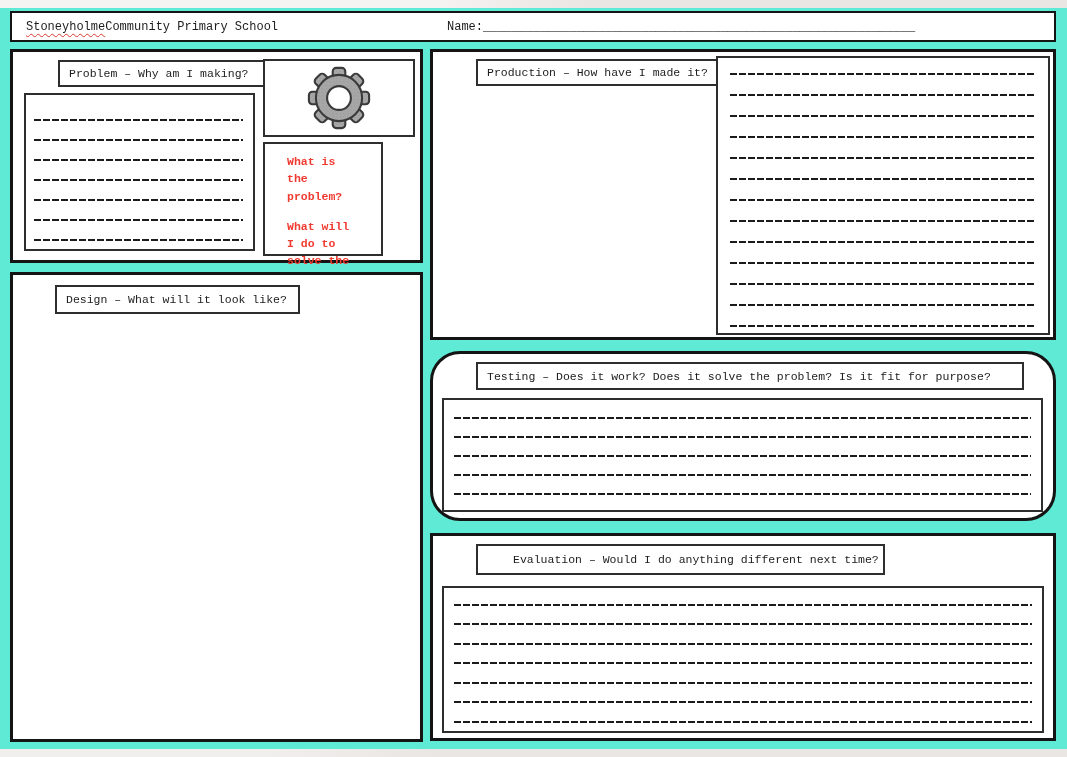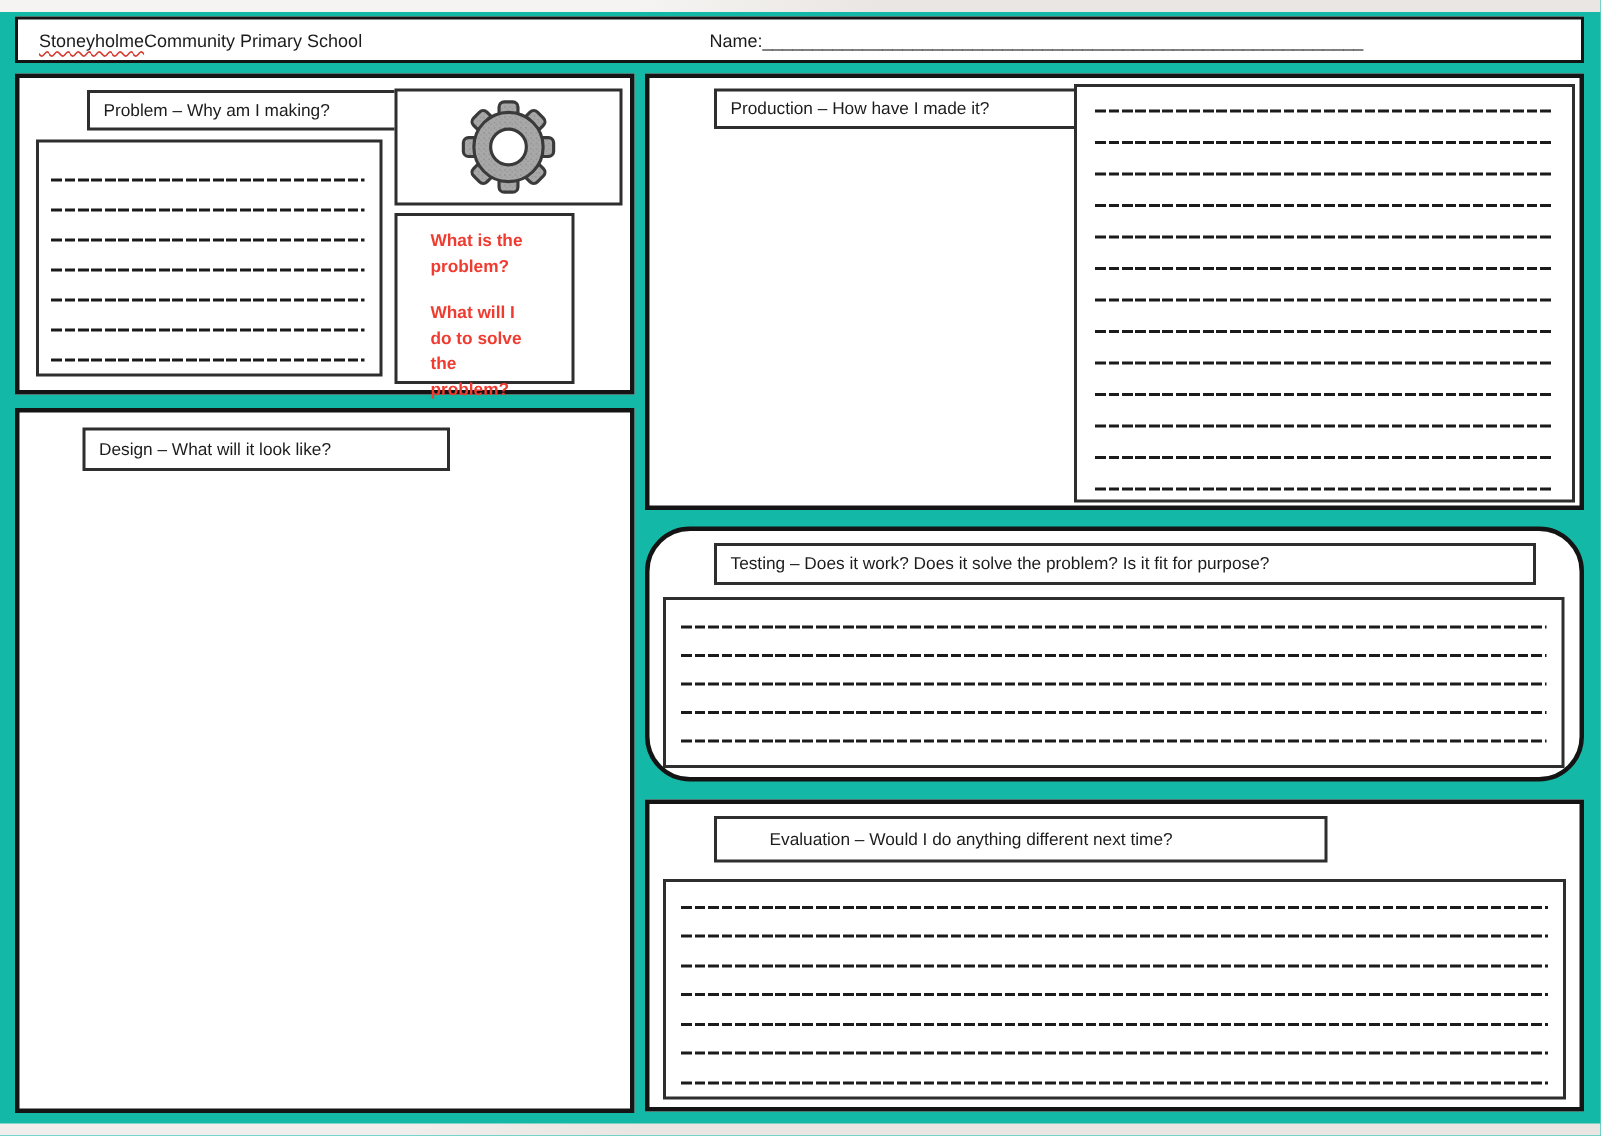--- a/index.html
+++ b/index.html
@@ -1,21 +1,21 @@
 <!DOCTYPE html>
 <html><head>
 <meta charset="utf-8">
 <style>
   * { margin: 0; padding: 0; box-sizing: border-box; }
   body { background: #ffffff; }
   .page {
     position: relative;
     width: 1067px; height: 757px;
-    background: #14b8a6;
-    font-family: Liberation Sans, sans-serif;
+    background: #5eead4;
+    font-family: Liberation Mono, monospace;
     color: #1c1c1c;
     overflow: hidden;
   }
   .strip { position: absolute; left: 0; width: 1067px; }
   .strip.top { top: 0; height: 8px;
     background: linear-gradient(90deg, #f6f4f2 0 40%, #e9e6e3 55% 100%); }
   .strip.bottom { top: 749px; height: 8px;
     background: linear-gradient(90deg, #f1efed 0 25%, #e9e6e3 40% 100%); }
 
   .outer {
@@ -54,21 +54,21 @@
     font-size: 12px; white-space: nowrap; overflow: hidden;
   }
   .school { position: absolute; left: 14px; top: 0; height: 27px; display: flex; align-items: center; }
   .school .wavy {
     text-decoration: underline;
     text-decoration-style: wavy;
     text-decoration-color: #d63a2f;
     text-decoration-thickness: 1px;
     text-underline-offset: 3px;
   }
-  .namegroup { position: absolute; left: 435px; top: 0; height: 27px; display: flex; align-items: center; margin-left: 26px; }
+  .namegroup { position: absolute; left: 435px; top: 0; height: 27px; display: flex; align-items: center; }
   .namegroup .nline { letter-spacing: 0; }
 
   
   .sec-problem { left: 10px; top: 49px; width: 413px; height: 214px; }
   .sec-problem .labelbox { left: 11px; top: 8px; width: 231px; height: 27px; }
   .sec-problem .linedbox { left: 11px; top: 41px; width: 231px; height: 158px; padding: 10px 10px 0 8px; }
   .problem-lines .wline { height: 20px; }
   .gearbox {
     position: absolute; left: 250px; top: 7px; width: 152px; height: 78px;
     border: 2px solid #2e2e2e; background: #fff;

